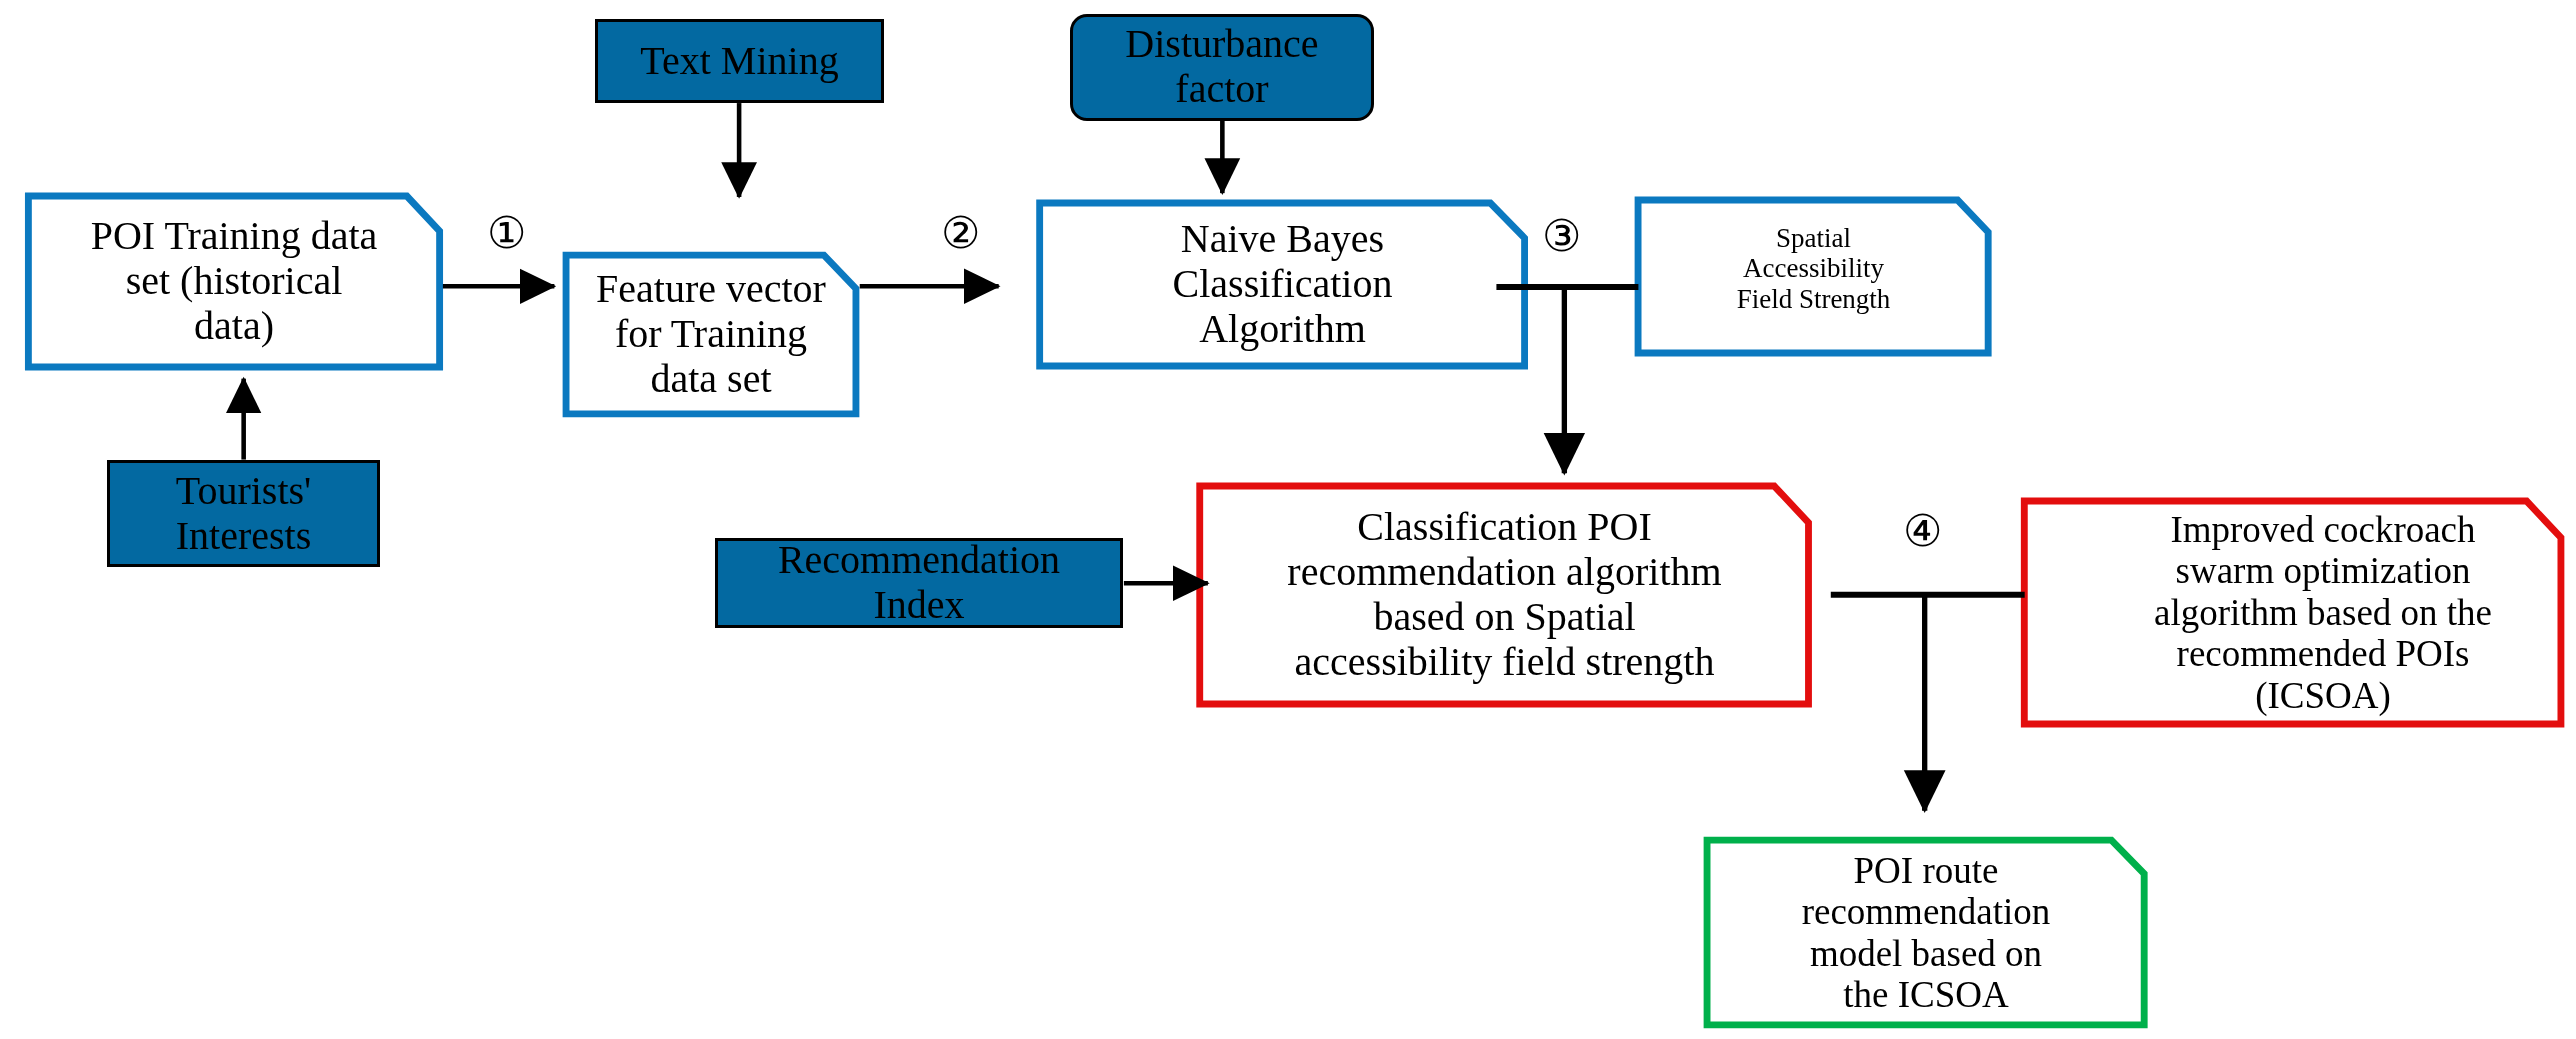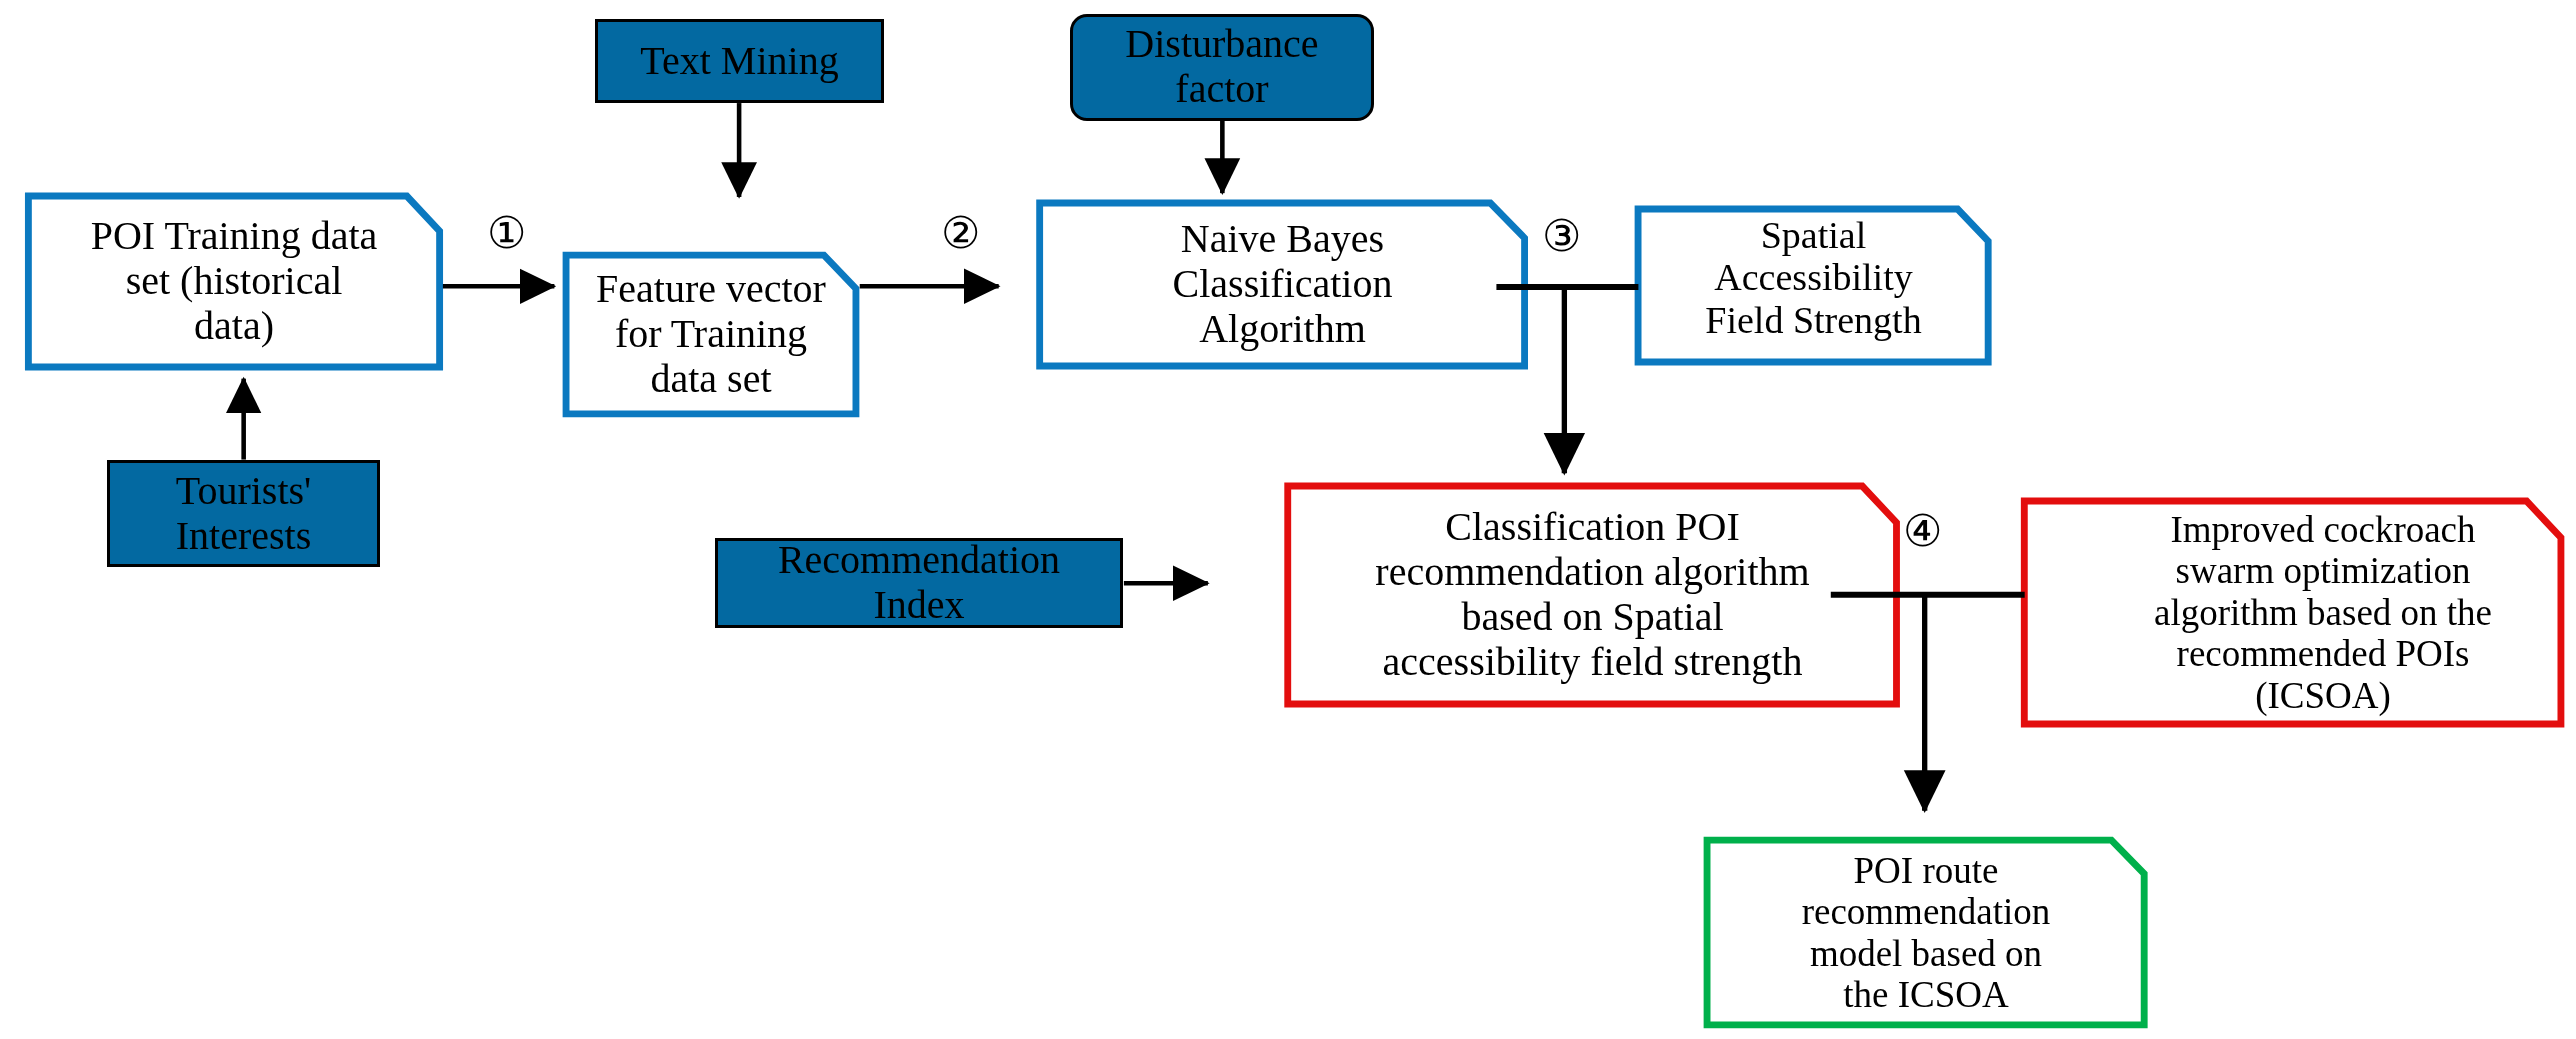--- a/index.html
+++ b/index.html
@@ -152,40 +152,40 @@
 
   <div class="node bevel" style="left:1008px; top:200px; width:493px; height:169px; font-size:40px;margin-left:28px;">
     <svg class="bevel-svg" width="493" height="169" viewBox="0 0 646 222">
       <path d="M4,4 L596,4 L641,50 L641,218 L4,218 Z" fill="#ffffff" stroke="#0B79C0" stroke-width="9" stroke-linejoin="miter"></path>
     </svg>
     <span class="label bevel-text">Naive Bayes
 Classification
 Algorithm</span>
   </div>
 
-  <div class="node bevel" style="left:1635px; top:206px; width:357px; height:143px; font-size:38px;">
+  <div class="node bevel" style="left:1635px; top:197px; width:357px; height:143px; font-size:27px;">
     <svg class="bevel-svg" width="357" height="159" viewBox="0 0 467 208">
       <path d="M4,4 L422,4 L462,46 L462,204 L4,204 Z" fill="#ffffff" stroke="#0B79C0" stroke-width="9" stroke-linejoin="miter"></path>
     </svg>
     <span class="label bevel-text">Spatial
 Accessibility
 Field Strength</span>
   </div>
 
   <div class="node rect" style="left:107px; top:460px; width:273px; height:107px; font-size:40px;">
     <span class="label">Tourists'
 Interests</span>
   </div>
 
   <div class="node rect" style="left:715px; top:538px; width:408px; height:90px; font-size:40px;">
     <span class="label">Recommendation
 Index</span>
   </div>
 
-  <div class="node bevel" style="left:1284px; top:483px; width:617px; height:224px; font-size:40px;">
+  <div class="node bevel" style="left:1196px; top:483px; width:617px; height:224px; font-size:40px;">
     <svg class="bevel-svg" width="617" height="224" viewBox="0 0 808 294">
       <path d="M4,4 L758,4 L803,52 L803,290 L4,290 Z" fill="#ffffff" stroke="#E30E0E" stroke-width="9" stroke-linejoin="miter"></path>
     </svg>
     <span class="label bevel-text">Classification POI
 recommendation algorithm
 based on Spatial
 accessibility field strength</span>
   </div>
 
   <div class="node bevel" style="left:2021px; top:481px; width:604px; height:229px; font-size:37px;margin-top:17px;">

